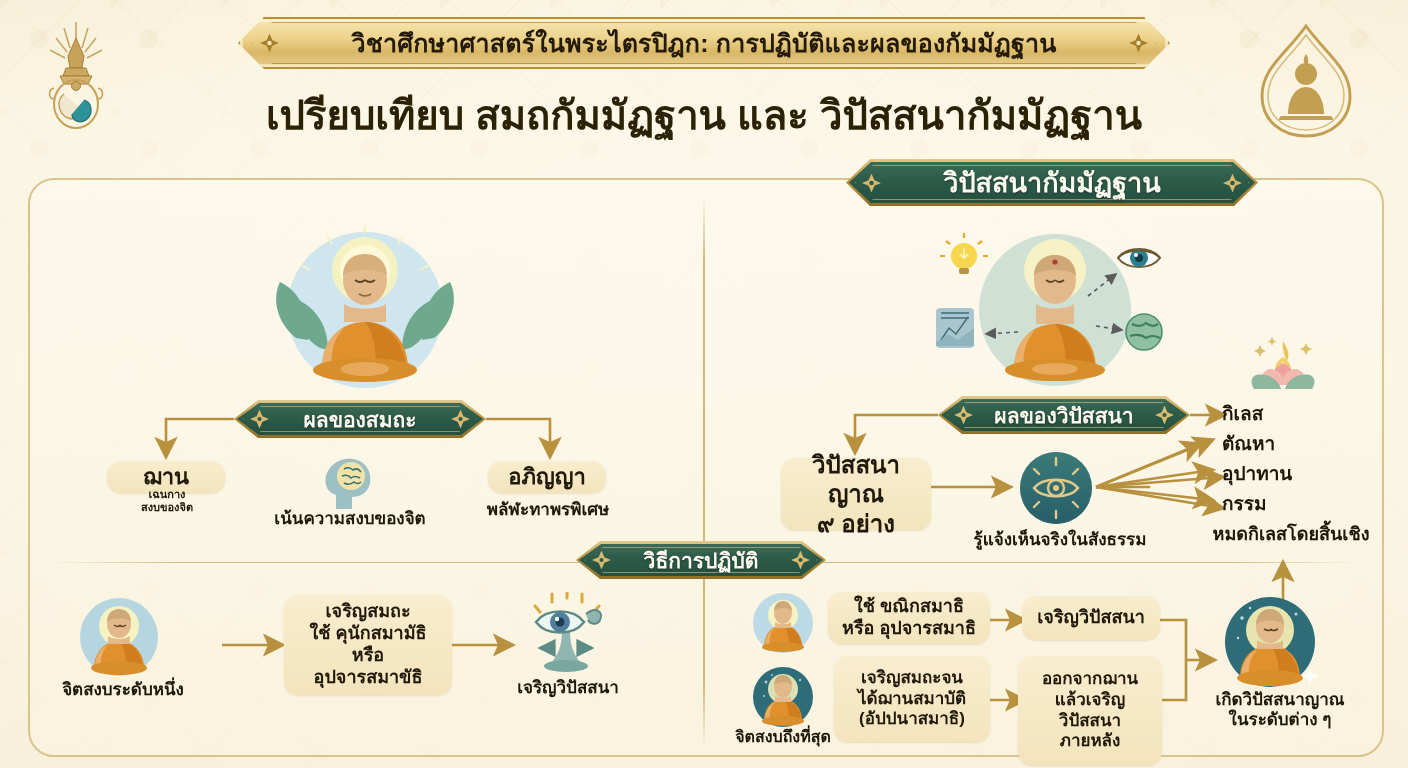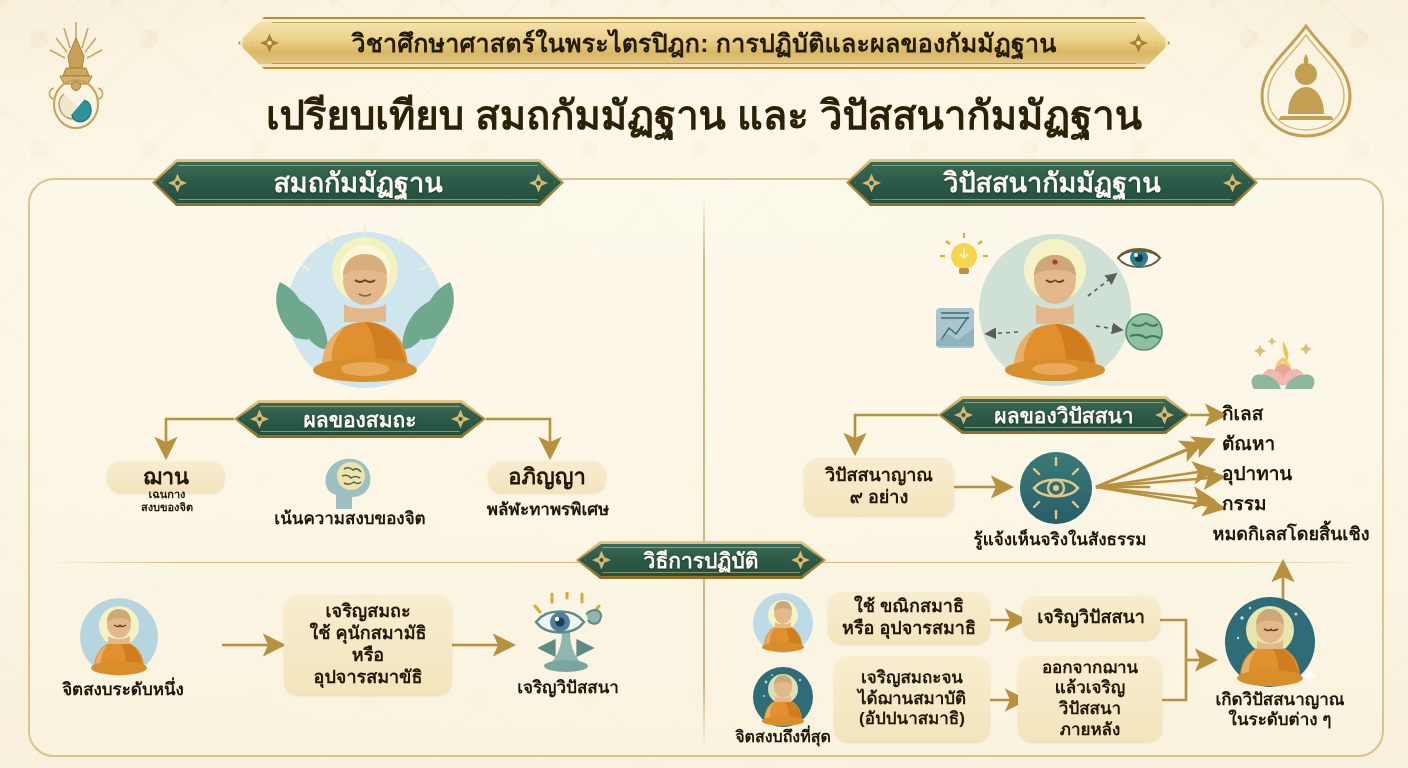--- a/index.html
+++ b/index.html
@@ -243,34 +243,20 @@
       <path d="M1186 660 L1214 660"></path>
     </g>
 
     <g stroke="#b8913f" stroke-width="2.6" fill="none" marker-end="url(#ah)">
       <path d="M1096 487 L1212 440"></path>
       <path d="M1096 487 L1212 470"></path>
       <path d="M1096 487 L1212 500"></path>
     </g>
   </svg>
 
-  <div id="banner-samatha" class="green-banner">
-    <div class="gborder"></div>
-    <div class="gface"></div>
-    <div class="ghair"></div>
-    <svg class="banner-rosette left" viewBox="0 0 20 20">
-      <path d="M10 0 l3 7 l7 3 l-7 3 l-3 7 l-3 -7 l-7 -3 l7 -3 Z" fill="#d8b96e"></path>
-      <circle cx="10" cy="10" r="2.4" fill="#2d5b49"></circle>
-    </svg>
-    <svg class="banner-rosette right" viewBox="0 0 20 20">
-      <path d="M10 0 l3 7 l7 3 l-7 3 l-3 7 l-3 -7 l-7 -3 l7 -3 Z" fill="#d8b96e"></path>
-      <circle cx="10" cy="10" r="2.4" fill="#2d5b49"></circle>
-    </svg>
-    <div class="glabel">สมถกัมมัฏฐาน</div>
-  </div>
 
   <svg class="illus" style="left:236px;top:218px;width:258px;height:182px;" viewBox="0 0 258 182">
     <circle cx="129" cy="92" r="78" fill="#cfe6ef"></circle>
     <circle cx="129" cy="92" r="78" fill="url(#g1)" opacity=".0"></circle>
     <g fill="#6ea98e">
       <path d="M60 120 C40 104 36 80 44 64 C62 72 74 94 72 122 Z"></path>
       <path d="M198 120 C218 104 222 80 214 64 C196 72 184 94 186 122 Z"></path>
       <path d="M84 130 C66 120 58 98 62 82 C80 90 92 108 92 132 Z"></path>
       <path d="M174 130 C192 120 200 98 196 82 C178 90 166 108 166 132 Z"></path>
     </g>
@@ -415,21 +401,21 @@
       <path d="M10 0 l3 7 l7 3 l-7 3 l-3 7 l-3 -7 l-7 -3 l7 -3 Z" fill="#d8b96e"></path>
       <circle cx="10" cy="10" r="2.2" fill="#2d5b49"></circle>
     </svg>
     <svg class="banner-rosette right" viewBox="0 0 20 20">
       <path d="M10 0 l3 7 l7 3 l-7 3 l-3 7 l-3 -7 l-7 -3 l7 -3 Z" fill="#d8b96e"></path>
       <circle cx="10" cy="10" r="2.2" fill="#2d5b49"></circle>
     </svg>
     <div class="glabel">ผลของวิปัสสนา</div>
   </div>
 
-  <div class="pill" style="left:781px;top:458px;width:150px;height:58px;font-size:18px;white-space:pre-line;margin-left:23px;">วิปัสสนาญาณ
+  <div class="pill" style="left:781px;top:458px;width:150px;height:72px;font-size:24px;white-space:pre-line;">วิปัสสนาญาณ
 ๙ อย่าง</div>
 
   <svg class="illus" style="left:1018px;top:450px;width:76px;height:76px;" viewBox="0 0 76 76">
     <circle cx="38" cy="38" r="36" fill="#2f6a74"></circle>
     <circle cx="38" cy="38" r="36" fill="url(#eyeg)" opacity=".45"></circle>
     <defs>
         <linearGradient id="eyeg" x1="0" y1="0" x2="0" y2="1">
       <stop offset="0" stop-color="#4a8f7e"></stop>
           <stop offset="1" stop-color="#1e4f5c"></stop>
         </linearGradient>
@@ -565,21 +551,21 @@
   </svg>
   <div class="caption" style="left:712px;top:728px;width:142px;font-size:16px;font-family:Liberation Serif, serif;">จิตสงบถึงที่สุด</div>
 
   <div class="pill" style="left:828px;top:592px;width:162px;height:52px;font-size:18px;white-space:pre-line;">ใช้ ขณิกสมาธิ
 หรือ อุปจารสมาธิ</div>
   <div class="pill" style="left:1022px;top:596px;width:138px;height:44px;font-size:18px;white-space:pre-line;">เจริญวิปัสสนา</div>
 
   <div class="pill" style="left:834px;top:656px;width:156px;height:86px;font-size:17px;white-space:pre-line;">เจริญสมถะจน
 ได้ฌานสมาบัติ
 (อัปปนาสมาธิ)</div>
-  <div class="pill" style="left:1018px;top:656px;width:144px;height:86px;font-size:17px;white-space:pre-line;">ออกจากฌาน
+  <div class="pill" style="left:1018px;top:656px;width:144px;height:109px;font-size:17px;white-space:pre-line;">ออกจากฌาน
 แล้วเจริญวิปัสสนา
 ภายหลัง</div>
 
   <svg class="illus" style="left:1222px;top:594px;width:96px;height:96px;" viewBox="0 0 96 96">
     <circle cx="48" cy="48" r="45" fill="#2e6d78"></circle>
     <g fill="#d9eef3" opacity=".85">
       <circle cx="20" cy="24" r="1.8"></circle>
         <circle cx="74" cy="20" r="1.5"></circle>
       <circle cx="28" cy="14" r="1.2"></circle>
         <circle cx="68" cy="38" r="1.4"></circle>

